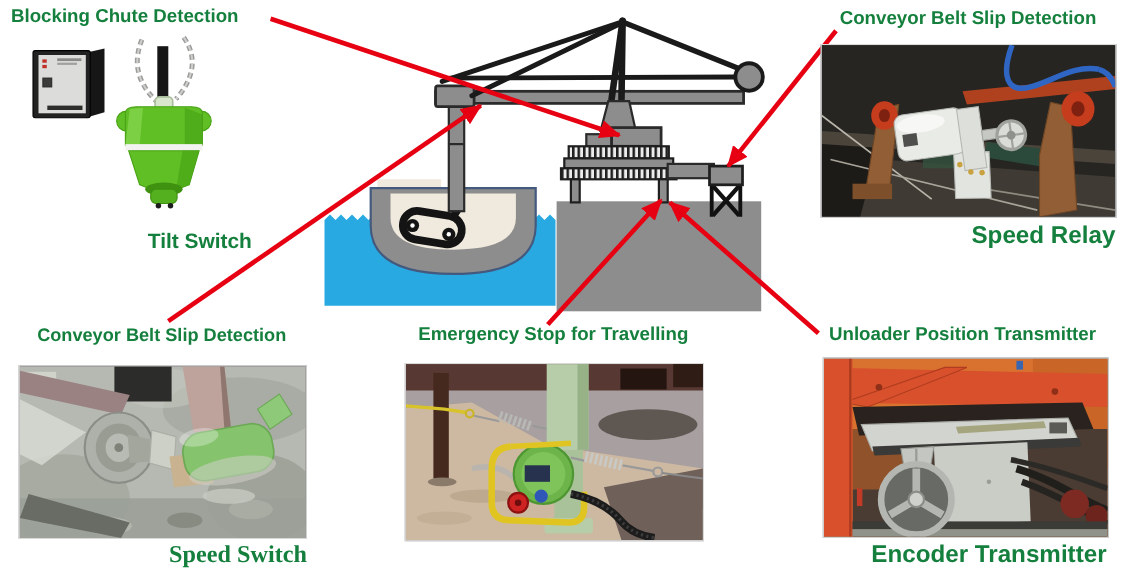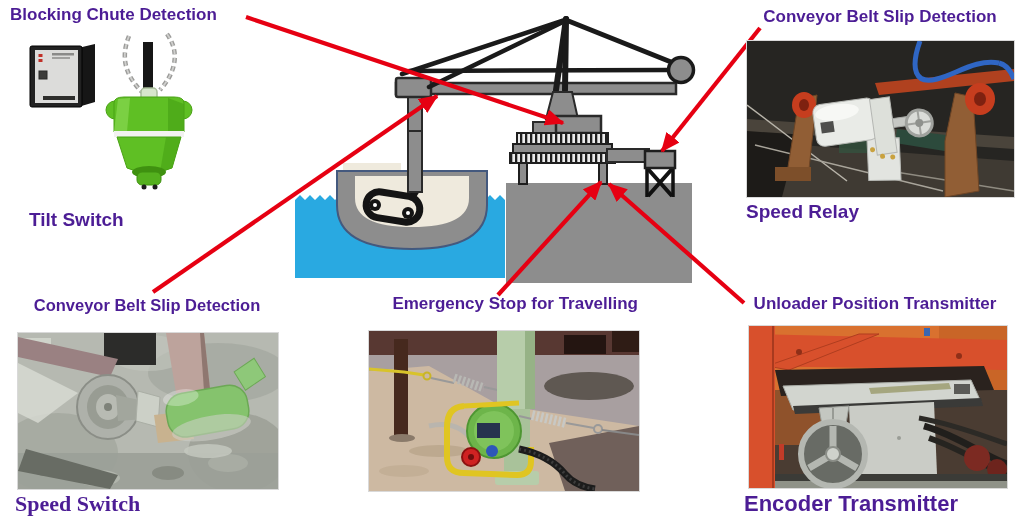--- a/index.html
+++ b/index.html
@@ -1,23 +1,23 @@
 <!DOCTYPE html>
 <html><head>
 <meta charset="utf-8">
 <style>
   html,body{margin:0;padding:0;background:#ffffff;}
   .stage{
     position:relative;width:1024px;height:525px;background:#fff;overflow:hidden;
     font-family:"Liberation Sans",sans-serif;
   }
   .layer{position:absolute;left:0;top:0;width:1024px;height:525px;z-index:1;}
-  .lbl{position:absolute;font-weight:bold;color:#4c1d95;z-index:3;line-height:1.1;white-space:nowrap;}
+  .lbl{position:absolute;font-weight:bold;color:#15803d;z-index:3;line-height:1.1;white-space:nowrap;}
   .heading{font-size:17px;}
-  .caption{font-size:21px;text-align:left;}
+  .caption{font-size:21px;text-align:right;}
   .center{text-align:center;}
   .photo{position:absolute;z-index:2;overflow:hidden;border:1px solid #d9d9d9;background:#777;}
   .photo svg{display:block;}
 </style>
 </head>
 <body>
 
 <div class="stage">
 
   <svg class="layer" viewBox="0 0 1024 525">
@@ -127,26 +127,26 @@
         <line x1="760" y1="28" x2="662" y2="151" stroke="#e60012" stroke-width="4.2" marker-end="url(#ah)"></line>
         <line x1="498" y1="295" x2="601" y2="182" stroke="#e60012" stroke-width="4.2" marker-end="url(#ah)"></line>
         <line x1="744" y1="303" x2="609" y2="184" stroke="#e60012" stroke-width="4.2" marker-end="url(#ah)"></line>
       </g>
   </svg>
 
   <div class="lbl heading" style="left:10px;top:6px;width:260px;">Blocking Chute Detection</div>
   <div class="lbl caption" style="left:29px;top:210px;width:200px;font-size:19px;">Tilt Switch</div>
 
   <div class="lbl heading center" style="left:744px;top:8px;width:272px;">Conveyor Belt Slip Detection</div>
-  <div class="lbl caption" style="left:746px;top:202px;width:268px;font-size:19px;">Speed Relay</div>
+  <div class="lbl caption" style="left:746px;top:202px;width:268px;font-size:22px;">Speed Relay</div>
 
   <div class="lbl heading center" style="left:15px;top:296px;width:264px;font-size:16.5px;">Conveyor Belt Slip Detection</div>
   <div class="lbl caption" style="left:15px;top:492px;width:264px;font-size:22px;font-family:Liberation Serif, serif;">Speed Switch</div>
 
-  <div class="lbl heading center" style="left:368px;top:295px;width:270px;text-align:right;">Emergency Stop for Travelling</div>
+  <div class="lbl heading center" style="left:368px;top:295px;width:270px;">Emergency Stop for Travelling</div>
 
   <div class="lbl heading center" style="left:744px;top:295px;width:262px;">Unloader Position Transmitter</div>
   <div class="lbl caption" style="left:744px;top:492px;width:262px;font-size:22px;">Encoder Transmitter</div>
 
   <div class="photo" style="left:746px;top:40px;width:267px;height:156px;">
     <svg width="267" height="156" viewBox="0 0 267 156">
       <rect width="267" height="156" fill="#262522"></rect>
       <polygon points="0,100 267,120 267,156 0,156" fill="#3f3a33"></polygon>
       <polygon points="0,88 55,80 35,156 0,156" fill="#1d1b18"></polygon>
       <polygon points="0,78 267,96 267,108 0,90" fill="#4a443b"></polygon>

